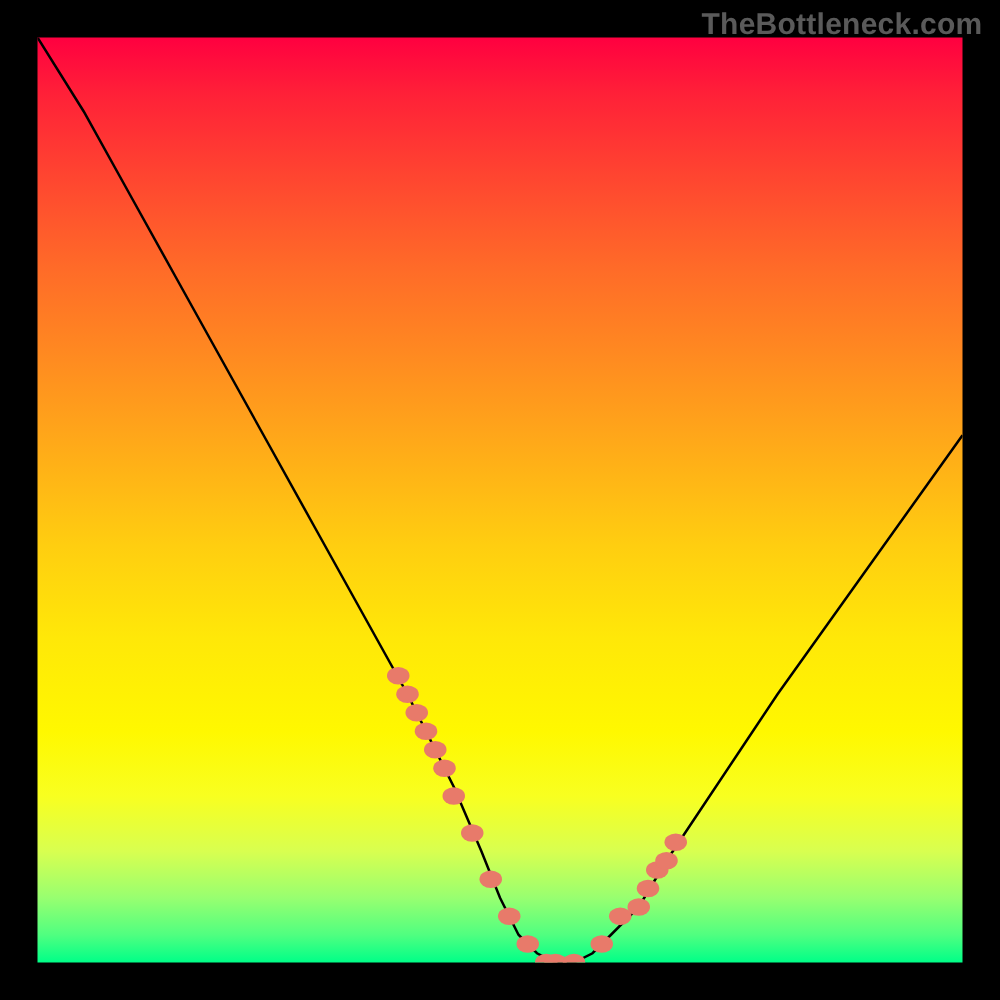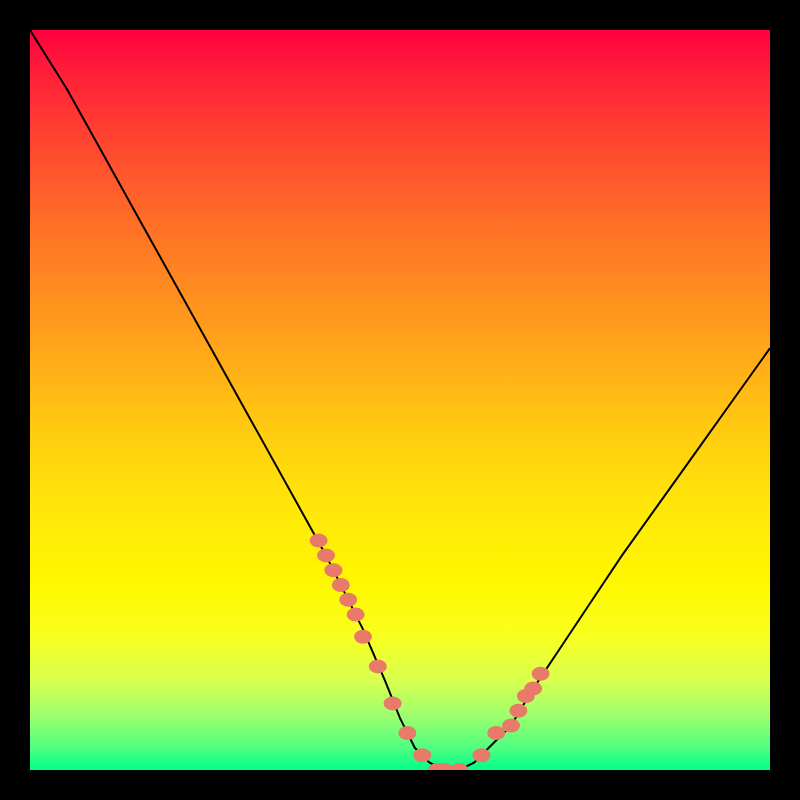--- a/index.html
+++ b/index.html
@@ -50,20 +50,21 @@
     width: 740px; height: 740px;
     z-index: 2;
   }
   .curve { fill: none; stroke: #000; stroke-width: 2; }
   .marker { fill: #e87a6a; }
 </style>
 </head>
 <body>
 
 <div class="stage">
+  <div class="watermark">TheBottleneck.com</div>
   <div class="plot-area">
     <svg class="overlay" viewBox="0 0 740 740" preserveAspectRatio="none">
       <path id="curve-path" class="curve" d="M0.0 0.0 L37.0 59.2 L74.0 125.8 L111.0 192.4 L148.0 259.0 L185.0 325.6 L222.0 392.2 L259.0 458.8 L296.0 525.4 L333.0 599.4 L355.2 651.2 L370.0 688.2 L384.8 717.8 L399.6 732.6 L414.4 740.0 L429.2 740.0 L444.0 732.6 L458.8 717.8 L481.0 695.6 L503.2 658.6 L532.8 614.2 L562.4 569.8 L592.0 525.4 L629.0 473.6 L666.0 421.8 L703.0 370.0 L740.0 318.2"></path>
       <g id="markers-group">
           <ellipse cx="288.6" cy="510.6" rx="9" ry="7" class="marker"></ellipse>
           <ellipse cx="296.0" cy="525.4" rx="9" ry="7" class="marker"></ellipse>
           <ellipse cx="303.4" cy="540.2" rx="9" ry="7" class="marker"></ellipse>
           <ellipse cx="310.8" cy="555.0" rx="9" ry="7" class="marker"></ellipse>
           <ellipse cx="318.2" cy="569.8" rx="9" ry="7" class="marker"></ellipse>
           <ellipse cx="325.6" cy="584.6" rx="9" ry="7" class="marker"></ellipse>

